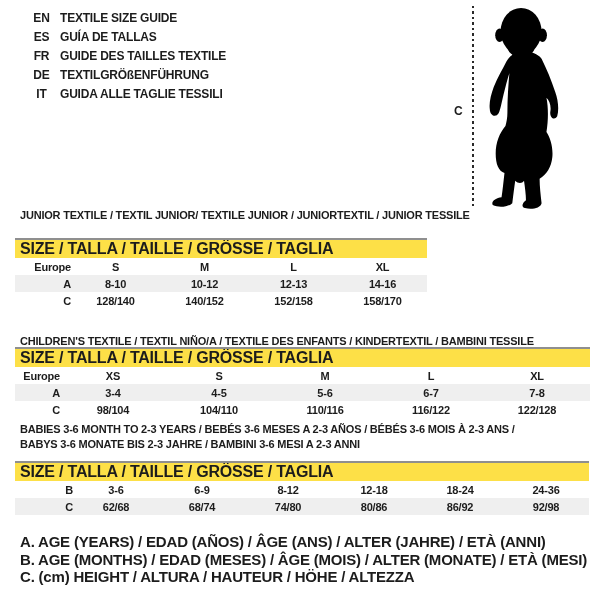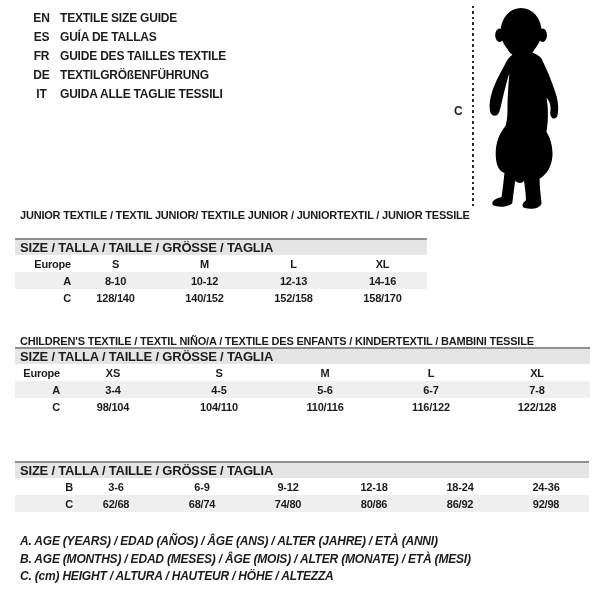--- a/index.html
+++ b/index.html
@@ -37,28 +37,28 @@
   
   table.size-table{
     position:absolute;border-collapse:collapse;table-layout:fixed;
     font-size:11px;font-weight:700;letter-spacing:-0.2px;
   }
   #junior-table{left:15px;top:238px;width:412px;}
   #children-table{left:15px;top:347px;width:575px;}
   #babies-table{left:15px;top:461px;width:574px;}
   .size-table td{padding:0;height:17px;text-align:center;white-space:nowrap;overflow:hidden;}
   .size-table tr.bar td{
-    background:#e5e5e5;border-top:2px solid #8f8f8f;
-    height:12px;text-align:left;padding-left:5px;font-size:13px;
+    background:#fde047;border-top:2px solid #8f8f8f;
+    height:12px;text-align:left;padding-left:5px;font-size:16px;
   }
   .size-table td.lbl{text-align:right;padding-left:5px;}
   .size-table tr.alt td{background:#efefef;}
 
   
-  .footnotes{position:absolute;left:20px;top:533px;font-size:12px;line-height:17.5px;font-style:italic;}
+  .footnotes{position:absolute;left:20px;top:533px;font-size:15px;line-height:17.5px;}
   .footnote{white-space:nowrap;}
 </style>
 </head>
 <body>
 
 <div class="page">
 
   <div class="lang-block">
     <div class="lang-row">
       <span class="lang-code">EN</span>
@@ -166,39 +166,43 @@
       <td class="lbl">C</td>
       <td>98/104</td>
       <td>104/110</td>
       <td>110/116</td>
       <td>116/122</td>
       <td>122/128</td>
     </tr>
   </tbody>
     </table>
 
+  <div class="section-title" id="babies-title">
+    <div>BABIES 3-6 MONTH TO 2-3 YEARS / BEBÉS 3-6 MESES A 2-3 AÑOS / BÉBÉS 3-6 MOIS À 2-3 ANS /</div>
+    <div>BABYS 3-6 MONATE BIS 2-3 JAHRE / BAMBINI 3-6 MESI A 2-3 ANNI</div>
+  </div>
   <table class="size-table" id="babies-table">
     <colgroup>
         <col style="width:58px">
         <col>
         <col>
         <col>
         <col>
         <col>
         <col>
       </colgroup>
     <tbody>
         <tr class="bar">
       <td colspan="7">SIZE / TALLA / TAILLE / GRÖSSE / TAGLIA</td>
     </tr>
     <tr>
       <td class="lbl">B</td>
       <td>3-6</td>
       <td>6-9</td>
-      <td>9-12</td>
+      <td>8-12</td>
       <td>12-18</td>
       <td>18-24</td>
       <td>24-36</td>
     </tr>
     <tr class="alt">
       <td class="lbl">C</td>
       <td>62/68</td>
       <td>68/74</td>
       <td>74/80</td>
       <td>80/86</td>

